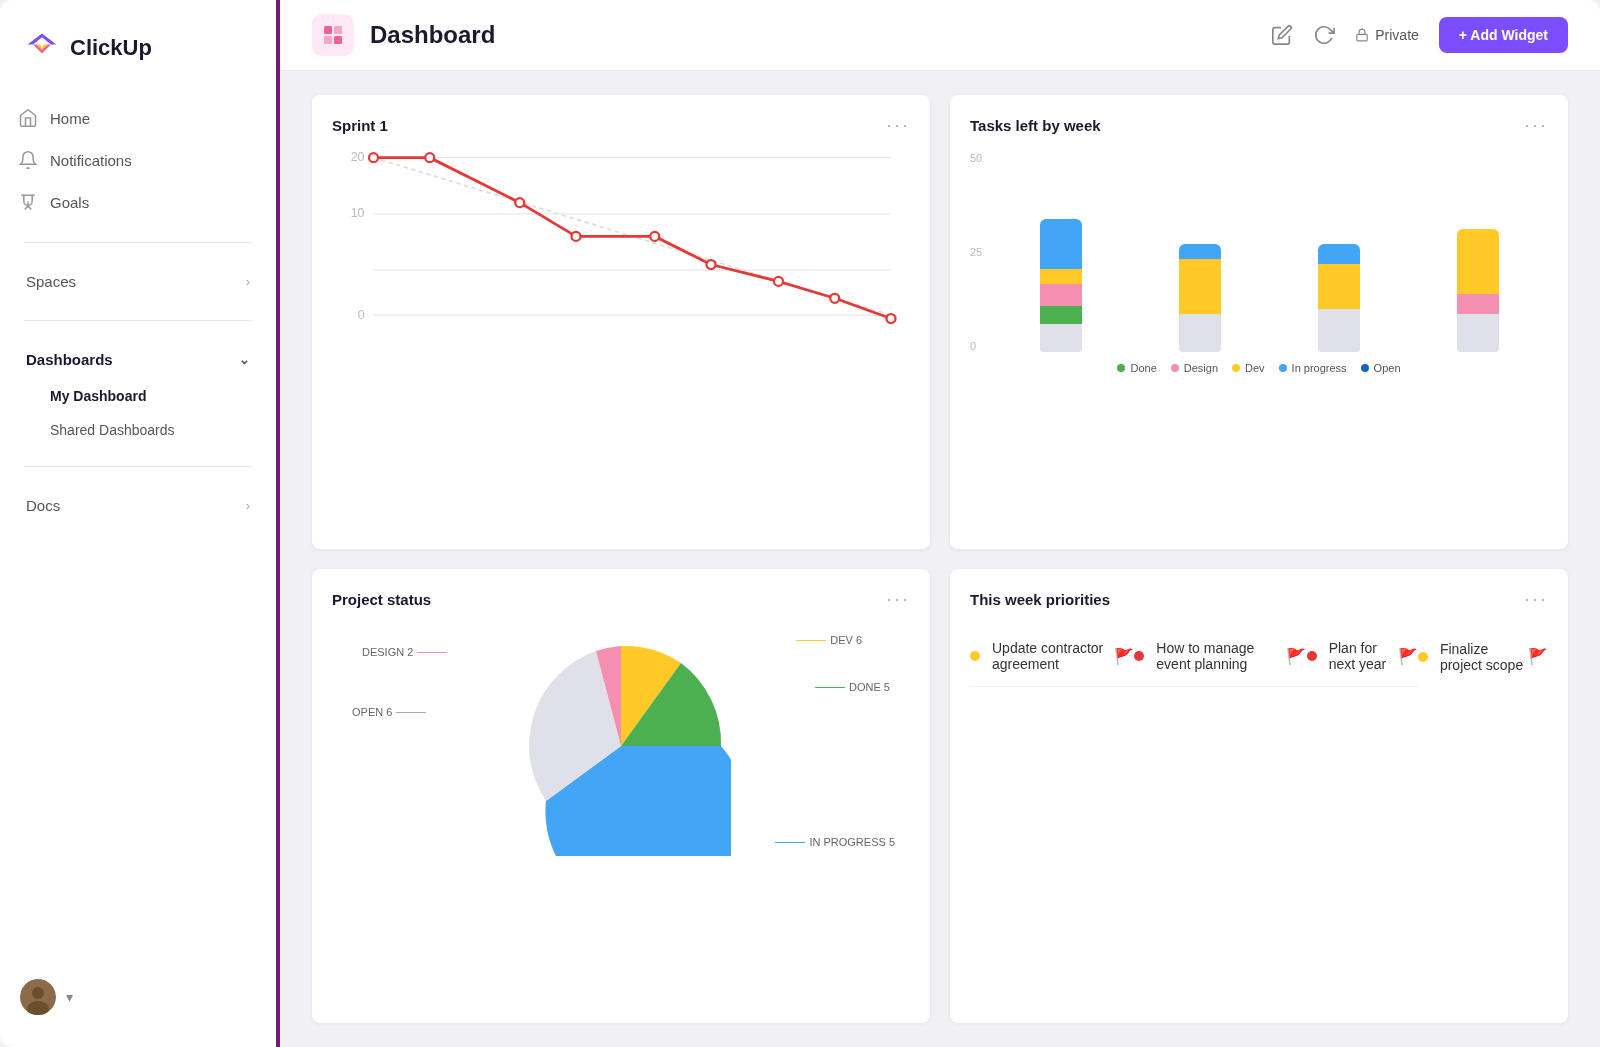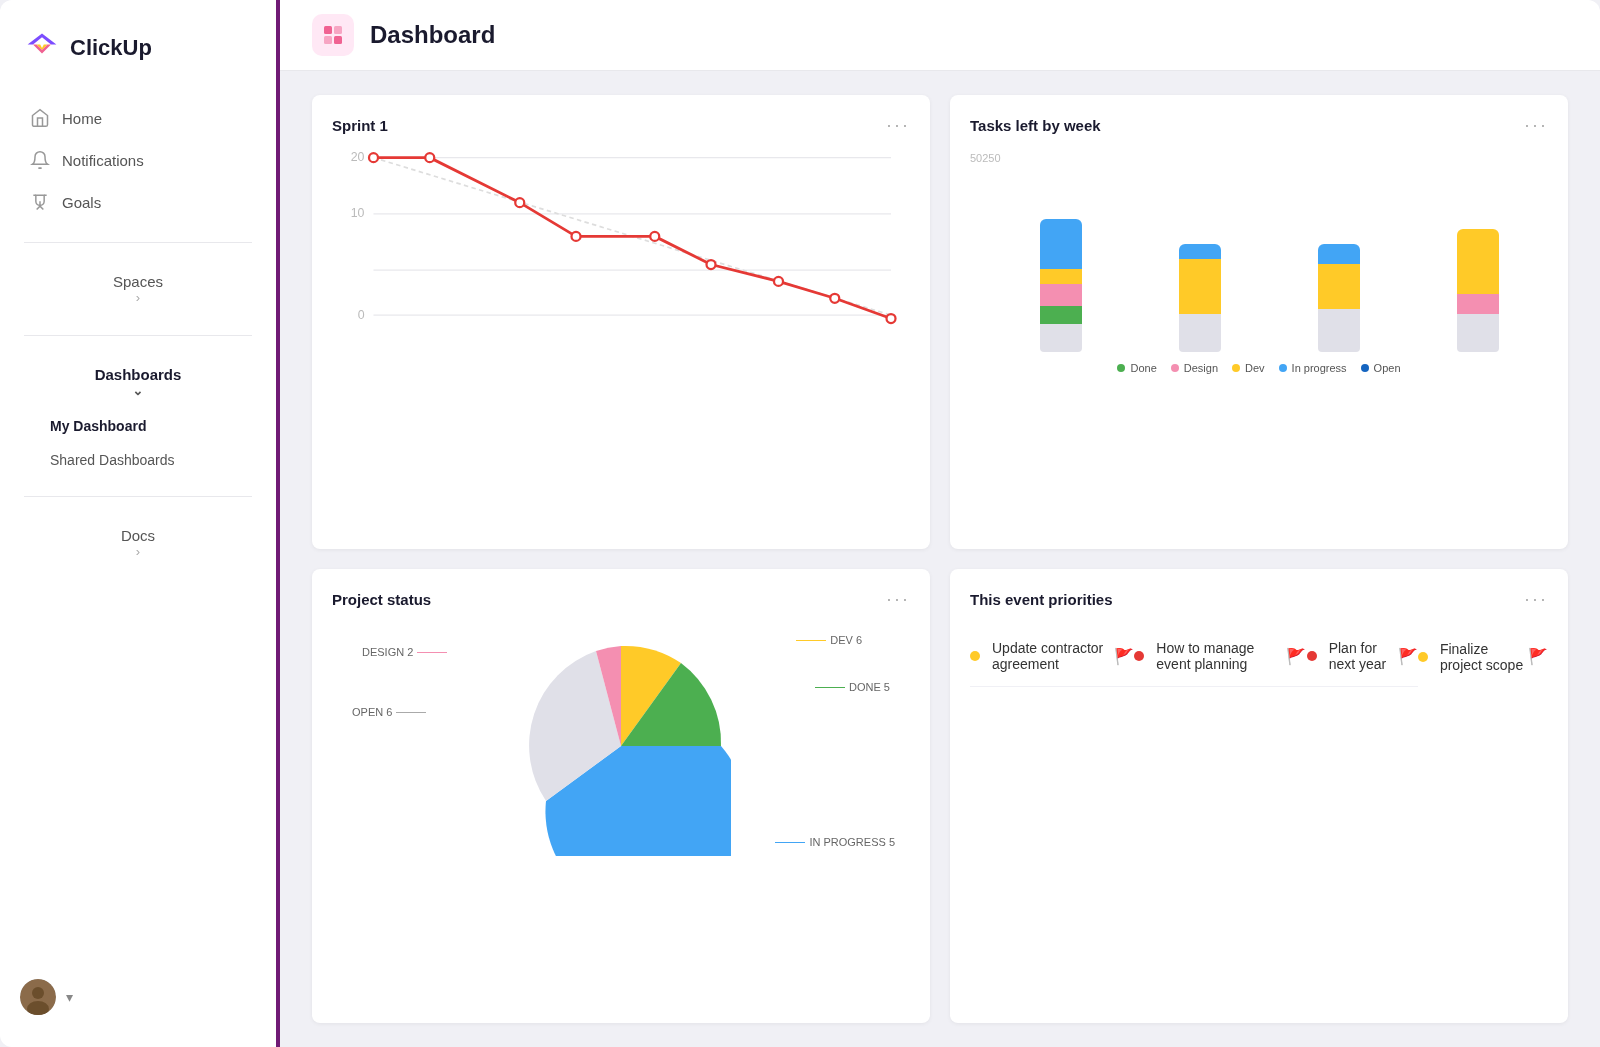--- a/index.html
+++ b/index.html
@@ -5,26 +5,26 @@
     * { box-sizing: border-box; margin: 0; padding: 0; }
     body { font-family: -apple-system, BlinkMacSystemFont, 'Segoe UI', sans-serif; background: #f0f0f5; display: flex; height: 100vh; overflow: hidden; }
 
     .app-container { display: flex; width: 1600px; height: 1047px; background: #f0f0f5; border-radius: 12px; overflow: hidden; }
 
     
     .sidebar { width: 280px; background: #fff; display: flex; flex-direction: column; padding: 20px 0; border-right: 4px solid #701a75; flex-shrink: 0; gap: 8px; }
     .sidebar-logo { display: flex; align-items: center; gap: 10px; padding: 10px 24px 24px; }
     .logo-icon { width: 36px; height: 36px; }
     .logo-text { font-size: 22px; font-weight: 700; color: #1a1a2e; }
-    .sidebar-nav { display: flex; flex-direction: column; gap: 2px; padding: 0 16px; }
+    .sidebar-nav { display: flex; flex-direction: column; gap: 2px; padding: 0 4px; }
     .nav-item { display: flex; align-items: center; gap: 12px; padding: 10px 14px; border-radius: 8px; cursor: pointer; color: #555; font-size: 15px; }
     .nav-item .nav-icon { width: 20px; height: 20px; opacity: 0.6; }
     .sidebar-divider { height: 1px; background: #e8e8ec; margin: 12px 24px; }
     .sidebar-section { display: flex; flex-direction: column; gap: 2px; padding: 0 12px; }
-    .section-item { display: flex; align-items: center; justify-content: space-between; padding: 10px 14px; border-radius: 8px; cursor: pointer; color: #555; font-size: 15px; flex-direction: column; }
+    .section-item { display: flex; align-items: center; justify-content: space-between; padding: 10px 14px; border-radius: 8px; cursor: pointer; color: #555; font-size: 15px; }
     .section-item-left { display: flex; align-items: center; gap: 10px; }
     .section-item.active { font-weight: 700; color: #1a1a2e; }
     .section-sub-item { padding: 8px 14px 8px 38px; border-radius: 8px; cursor: pointer; color: #555; font-size: 14px; }
     .sidebar-footer { margin-top: auto; padding: 12px 20px; display: flex; align-items: center; gap: 10px; cursor: pointer; }
     .avatar { width: 36px; height: 36px; border-radius: 50%; background: #ccc; overflow: hidden; }
 
     
     .main { flex: 1; display: flex; flex-direction: column; overflow: hidden; }
 
     
@@ -156,20 +156,38 @@
       <div class="header-left">
         <div class="header-icon-bg">
           <svg width="24" height="24" viewBox="0 0 24 24">
             <rect x="3" y="3" width="8" height="8" rx="1.5" fill="#f06292"></rect>
             <rect x="13" y="3" width="8" height="8" rx="1.5" fill="#f06292" opacity="0.5"></rect>
             <rect x="3" y="13" width="8" height="8" rx="1.5" fill="#f06292" opacity="0.5"></rect>
             <rect x="13" y="13" width="8" height="8" rx="1.5" fill="#f06292"></rect>
           </svg>
         </div>
         <h1 class="header-title">Dashboard</h1>
+      </div>
+      <div class="header-right">
+        <svg width="22" height="22" viewBox="0 0 24 24" fill="none" stroke="#888" stroke-width="1.8" style="cursor:pointer;">
+          <path d="M11 4H4a2 2 0 0 0-2 2v14a2 2 0 0 0 2 2h14a2 2 0 0 0 2-2v-7"></path>
+          <path d="M18.5 2.5a2.121 2.121 0 0 1 3 3L12 15l-4 1 1-4 9.5-9.5z"></path>
+        </svg>
+        <svg width="22" height="22" viewBox="0 0 24 24" fill="none" stroke="#888" stroke-width="1.8" style="cursor:pointer;">
+          <polyline points="23 4 23 10 17 10"></polyline>
+          <path d="M20.49 15a9 9 0 1 1-2.12-9.36L23 10"></path>
+        </svg>
+        <div class="private-badge">
+          <svg width="14" height="14" viewBox="0 0 24 24" fill="none" stroke="#888" stroke-width="2">
+            <rect x="3" y="11" width="18" height="11" rx="2" ry="2"></rect>
+            <path d="M7 11V7a5 5 0 0 1 10 0v4"></path>
+          </svg>
+          <span>Private</span>
+        </div>
+        <button class="add-widget-btn">+ Add Widget</button>
       </div>
     </header>
 
     <div class="dashboard">
 
       <div class="widget">
         <div class="widget-header">
           <span class="widget-title">Sprint 1</span>
           <span class="widget-menu">···</span>
         </div>
@@ -202,21 +220,21 @@
         </div>
       </div>
 
       <div class="widget">
         <div class="widget-header">
           <span class="widget-title">Tasks left by week</span>
           <span class="widget-menu">···</span>
         </div>
         <div style="display:flex; height:200px; align-items:flex-end; gap:18px; padding: 10px 10px 0 30px; position:relative;">
 
-          <div style="position:absolute; left:0; top:0; bottom:0; display:flex; flex-direction:row; justify-content:space-between; padding-bottom:0;">
+          <div style="position:absolute; left:0; top:0; bottom:0; display:flex; flex-direction:column; justify-content:space-between; padding-bottom:0;">
             <span style="font-size:11px; color:#bbb;">50</span>
             <span style="font-size:11px; color:#bbb;">25</span>
             <span style="font-size:11px; color:#bbb;">0</span>
           </div>
 
           <div style="display:flex; flex-direction:column; align-items:center; flex:1; height:100%; justify-content:flex-end;">
             <div style="width:42px; display:flex; flex-direction:column-reverse; border-radius:6px 6px 0 0; overflow:hidden;">
               <div style="height:18px; background:#4CAF50;"></div>
               <div style="height:22px; background:#f48fb1;"></div>
               <div style="height:15px; background:#ffca28;"></div>
@@ -323,21 +341,21 @@
             <span>DESIGN 2</span>
             <svg width="30" height="1">
                 <line x1="0" y1="0.5" x2="30" y2="0.5" stroke="#f48fb1" stroke-width="1.5"></line>
               </svg>
           </div>
         </div>
       </div>
 
       <div class="widget">
         <div class="widget-header">
-          <span class="widget-title">This event priorities</span>
+          <span class="widget-title">This week priorities</span>
           <span class="widget-menu">···</span>
         </div>
         <div class="priority-list">
           <div class="priority-item">
             <div class="priority-left">
               <div class="priority-dot" style="background:#ffca28;"></div>
               <span class="priority-text">Update contractor agreement</span>
             </div>
             <span style="color:#e53935; font-size:16px;">🚩</span>
           </div>

